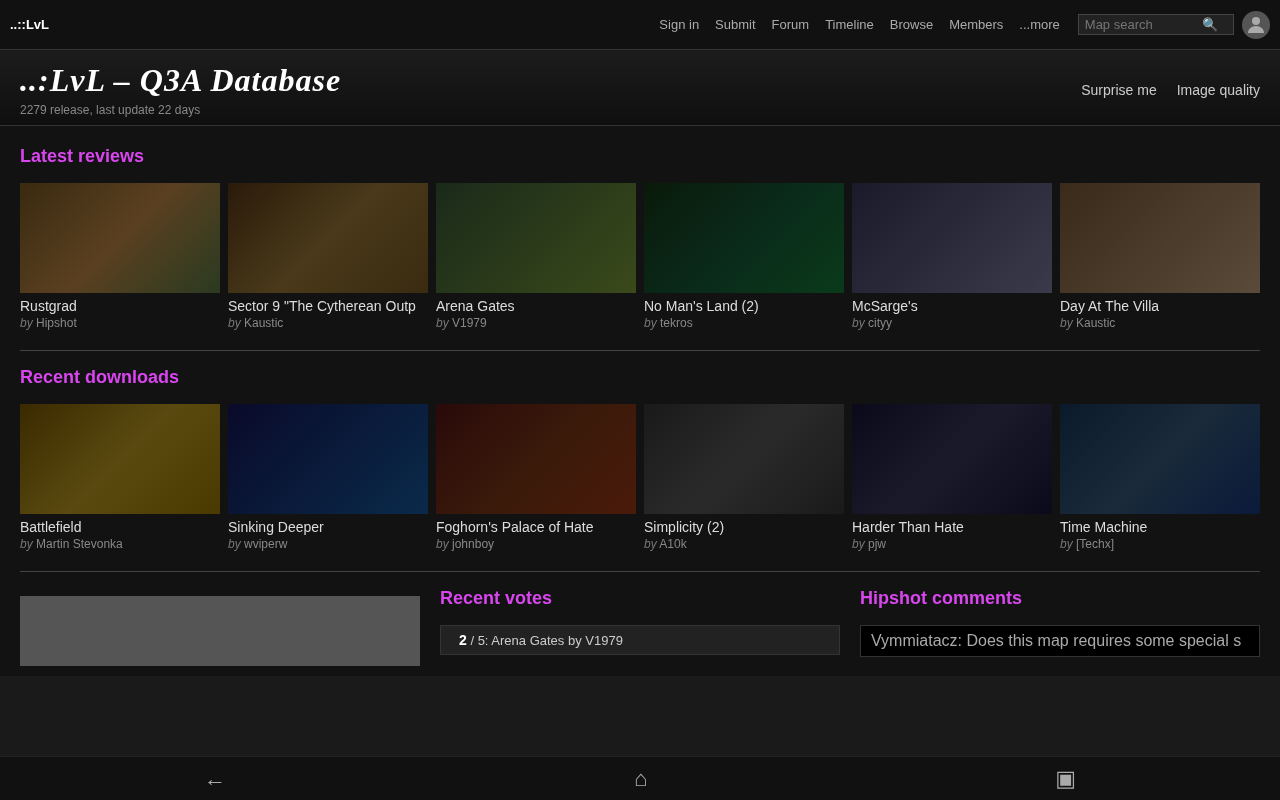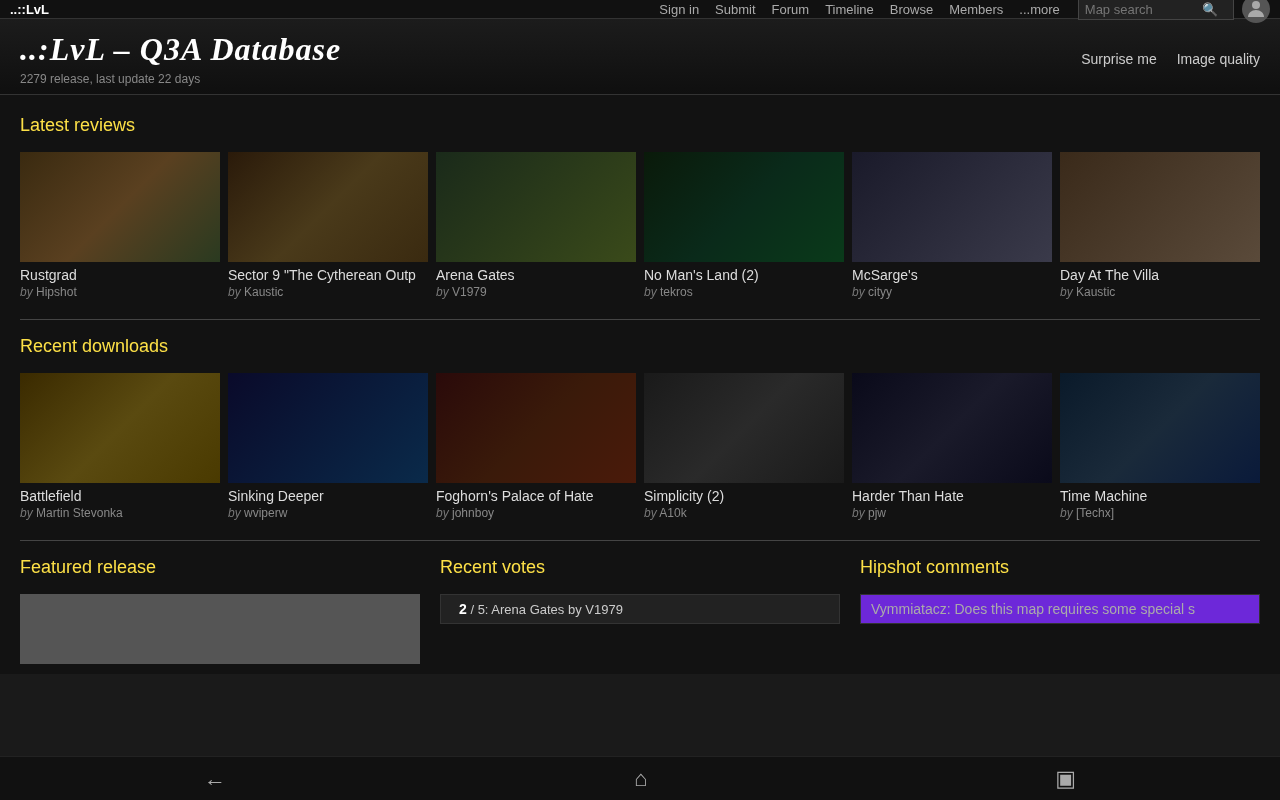--- a/index.html
+++ b/index.html
@@ -13,21 +13,21 @@
       overflow-x: hidden;
     }
 
     
     #top-nav {
       background: #111;
       display: flex;
       align-items: center;
       justify-content: flex-end;
       padding: 0 10px;
-      height: 19px;
+      height: 50px;
       border-bottom: 1px solid #333;
     }
     #top-nav a, #top-nav span {
       color: #aaa;
       text-decoration: none;
       margin: 0 8px;
       font-size: 13px;
       cursor: pointer;
     }
     #search-box {
@@ -102,22 +102,22 @@
 
     
     #main-content {
       padding: 10px 20px;
       background: rgba(0,0,0,0.3);
     }
 
     
     .section-title {
       font-size: 18px;
-      font-weight: normal;
-      color: #fde047;
+      font-weight: bold;
+      color: #d946ef;
       margin-bottom: 12px;
       padding-bottom: 4px;
     }
     .section-divider {
       border: none;
       border-top: 1px solid #444;
       margin: 20px 0 16px 0;
     }
 
     
@@ -185,25 +185,25 @@
       color: #ccc;
     }
     .vote-score {
       font-weight: bold;
       color: #fff;
       font-size: 14px;
     }
 
     
     .comment-item {
-      background: #6d28d9;
+      background: #000000;
       border: 1px solid #333;
       padding: 6px 10px;
       margin-top: 8px;
-      font-size: 14px;
+      font-size: 16px;
       color: #aaa;
       white-space: nowrap;
       overflow: hidden;
       text-overflow: ellipsis;
     }
 
     
     #android-nav {
       background: #111;
       height: 44px;
@@ -349,21 +349,20 @@
           <div class="map-author"><em>by</em> [Techx]</div>
         </div>
       </div>
   </div>
 
   <hr class="section-divider">
 
   <div id="bottom-sections">
 
     <div class="bottom-col">
-      <div class="section-title">Featured release</div>
       <div id="featured-thumb" class="thumb-featured"></div>
     </div>
 
     <div class="bottom-col">
       <div class="section-title">Recent votes</div>
       <div id="recent-votes-list">
           <div class="vote-item"><span class="vote-score">2</span><span> / 5:  Arena Gates by V1979</span></div>
         </div>
     </div>
 

